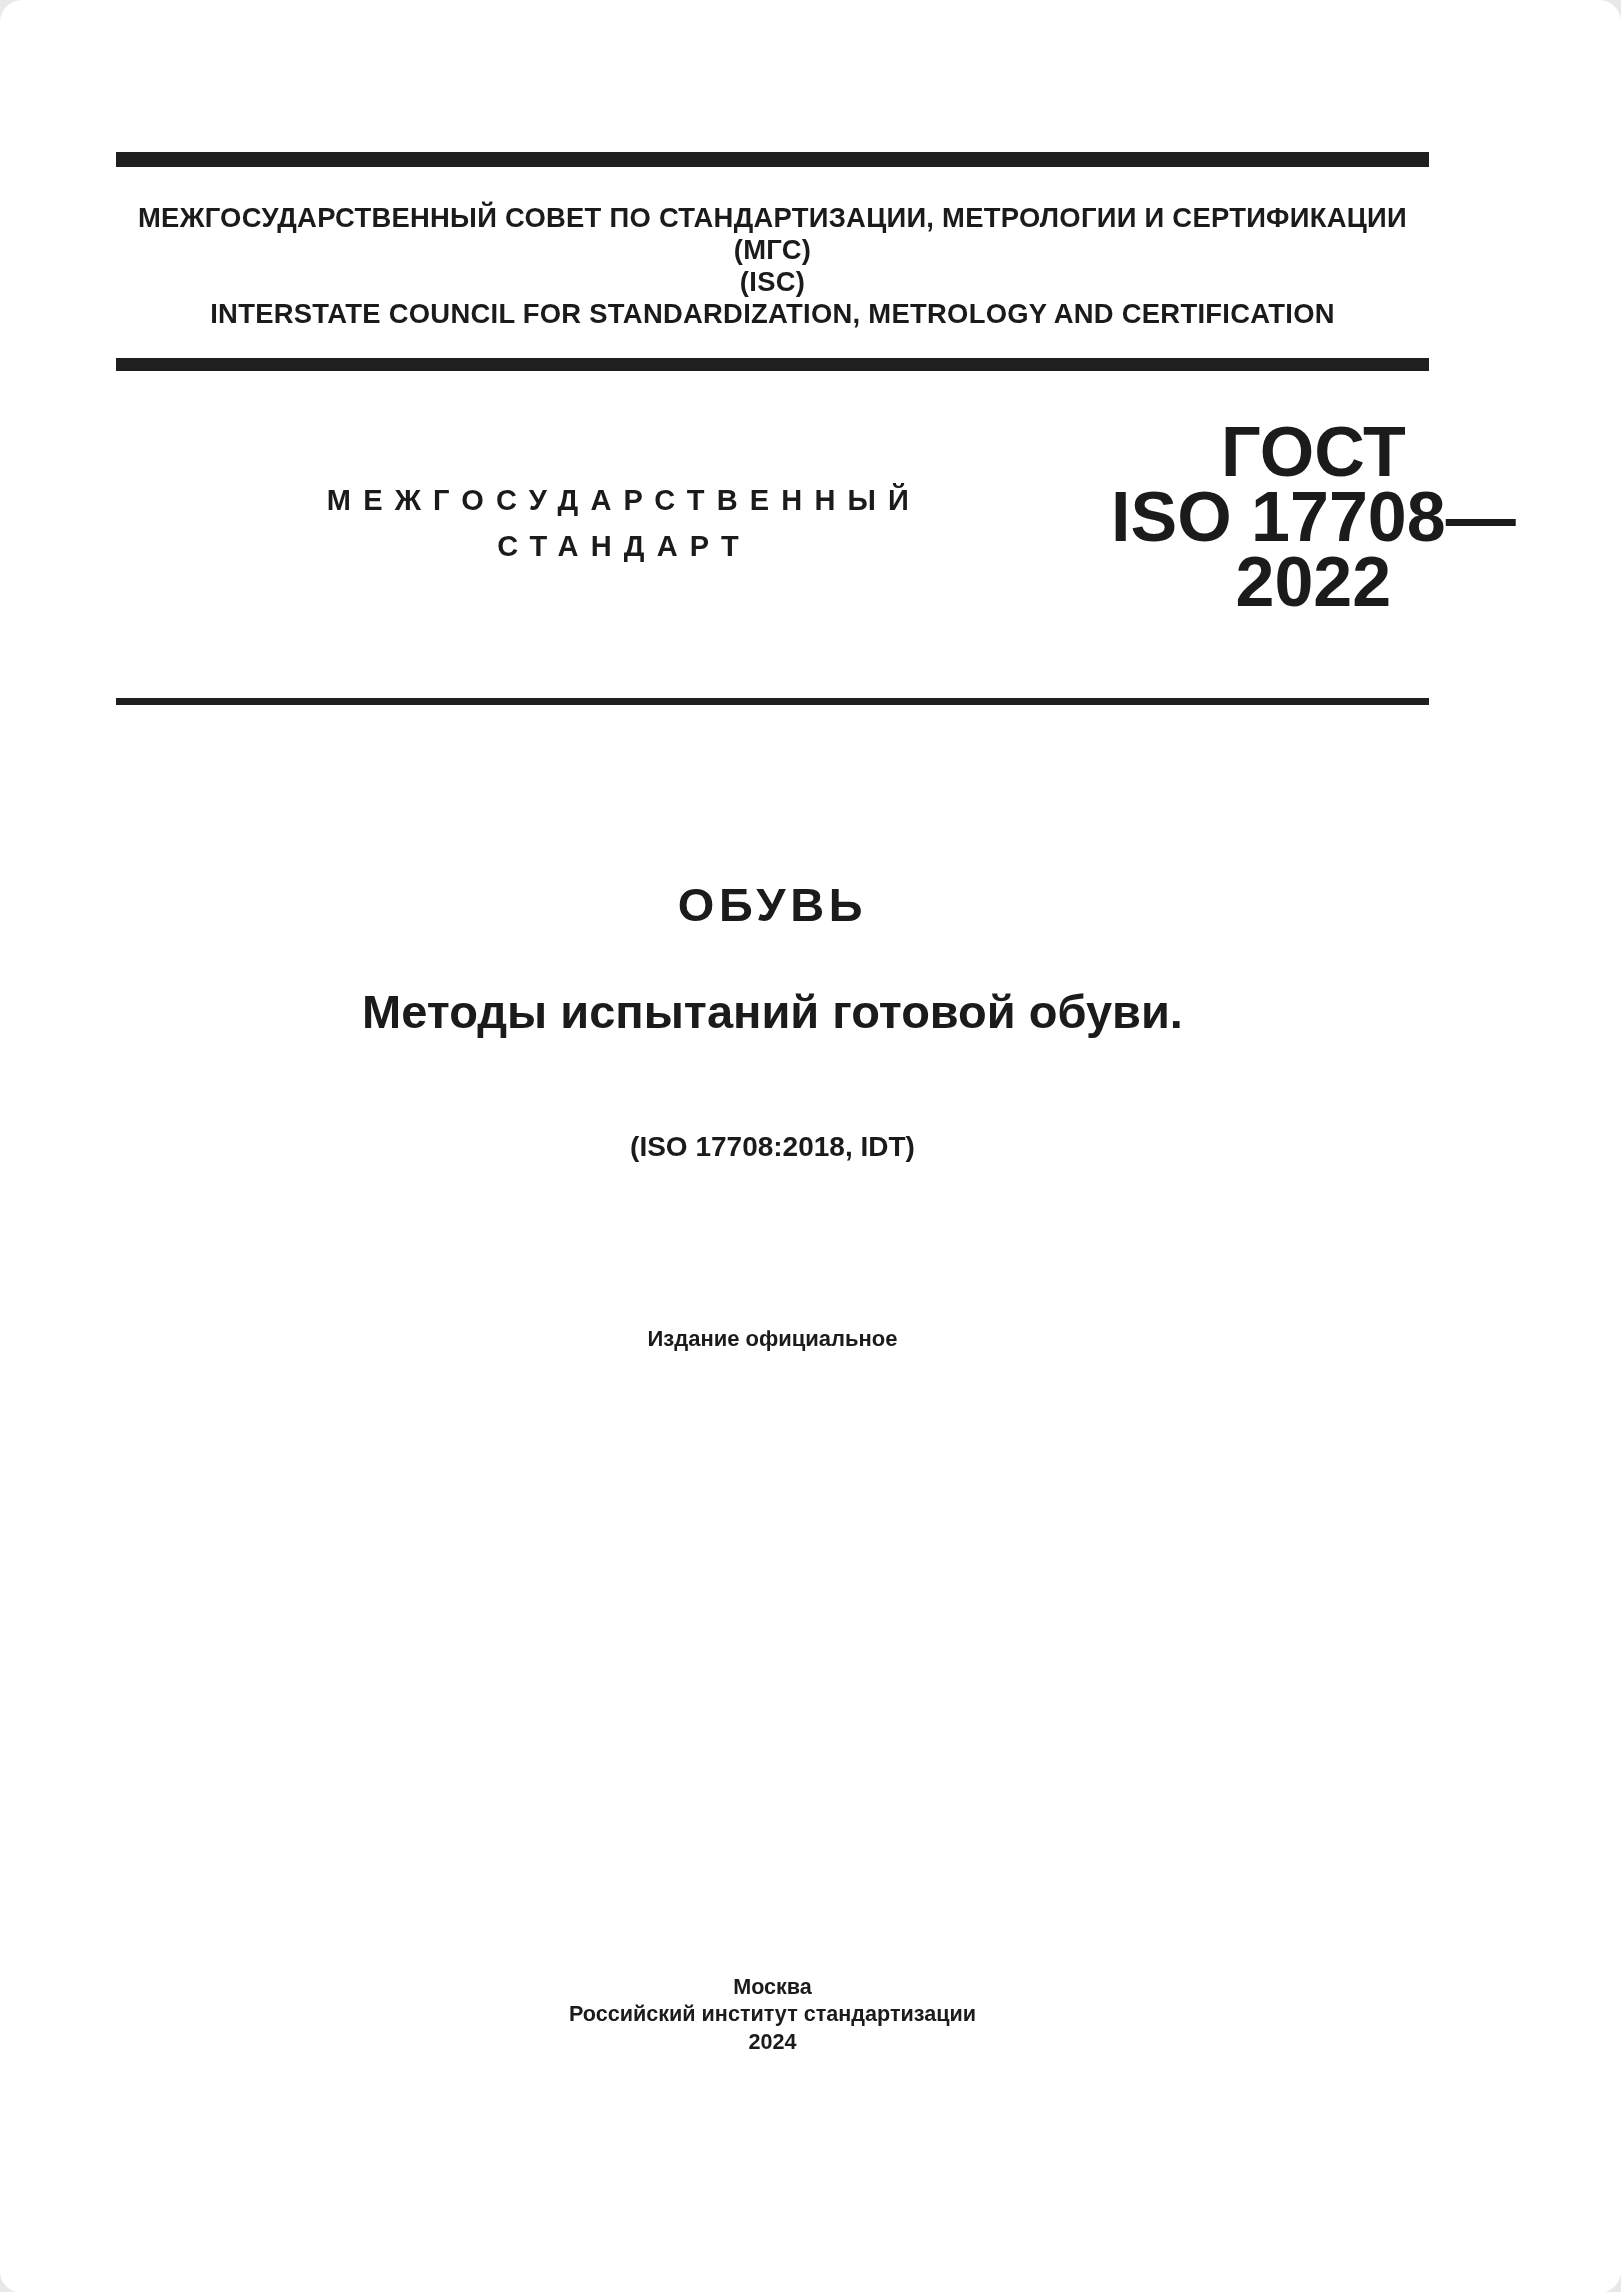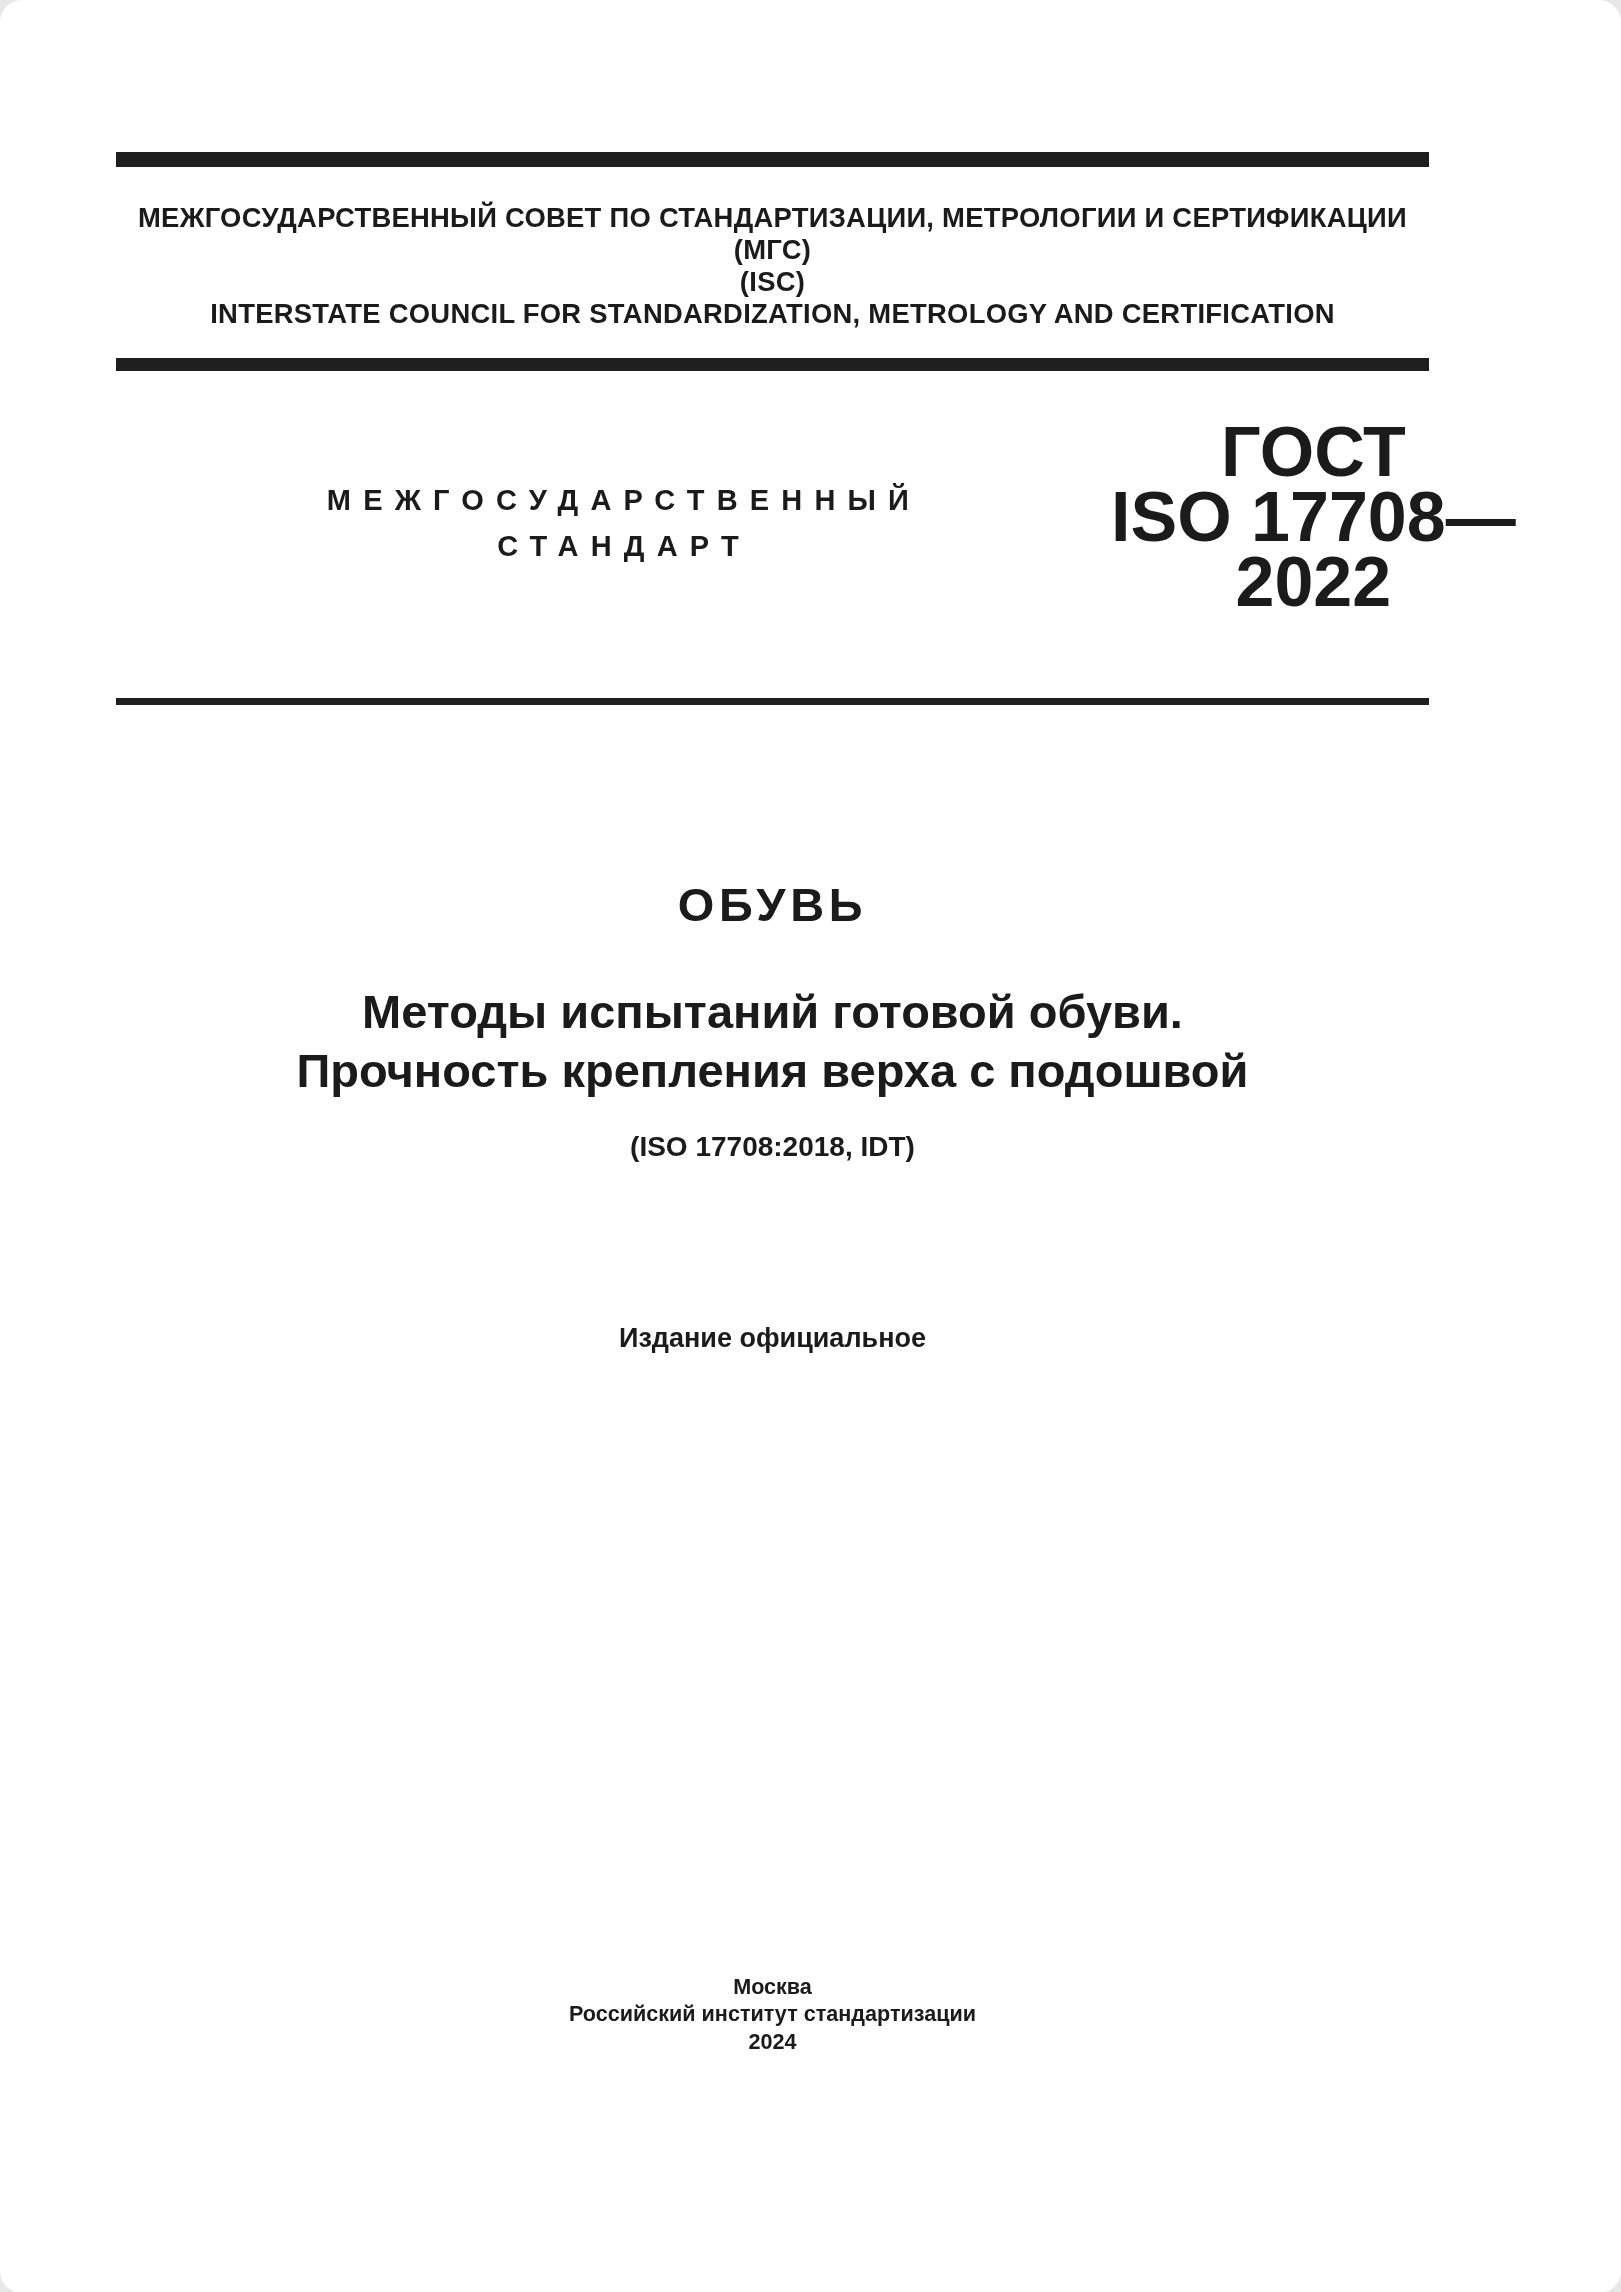--- a/index.html
+++ b/index.html
@@ -97,21 +97,21 @@
     line-height: 35px;
     font-weight: 700;
   }
 
   .edition {
     position: absolute;
     left: 116px;
     top: 1322px;
     width: 1313px;
     text-align: center;
-    font-size: 27px;
+    font-size: 22px;
     line-height: 33px;
     font-weight: 700;
   }
 
   .imprint {
     position: absolute;
     left: 116px;
     top: 1973px;
     width: 1313px;
     text-align: center;
@@ -146,21 +146,20 @@
     <div>ISO 17708—</div>
     <div>2022</div>
   </div>
 
   <div class="bar bar-thin"></div>
 
   <div class="subject">ОБУВЬ</div>
 
   <div class="subtitle">
     <div>Методы испытаний готовой обуви.</div>
-    <div>Прочность крепления верха с подошвой</div>
   </div>
 
   <div class="iso-ref">(ISO 17708:2018, IDT)</div>
 
   <div class="edition">Издание официальное</div>
 
   <div class="imprint">
     <div>Москва</div>
     <div>Российский институт стандартизации</div>
     <div>2024</div>

